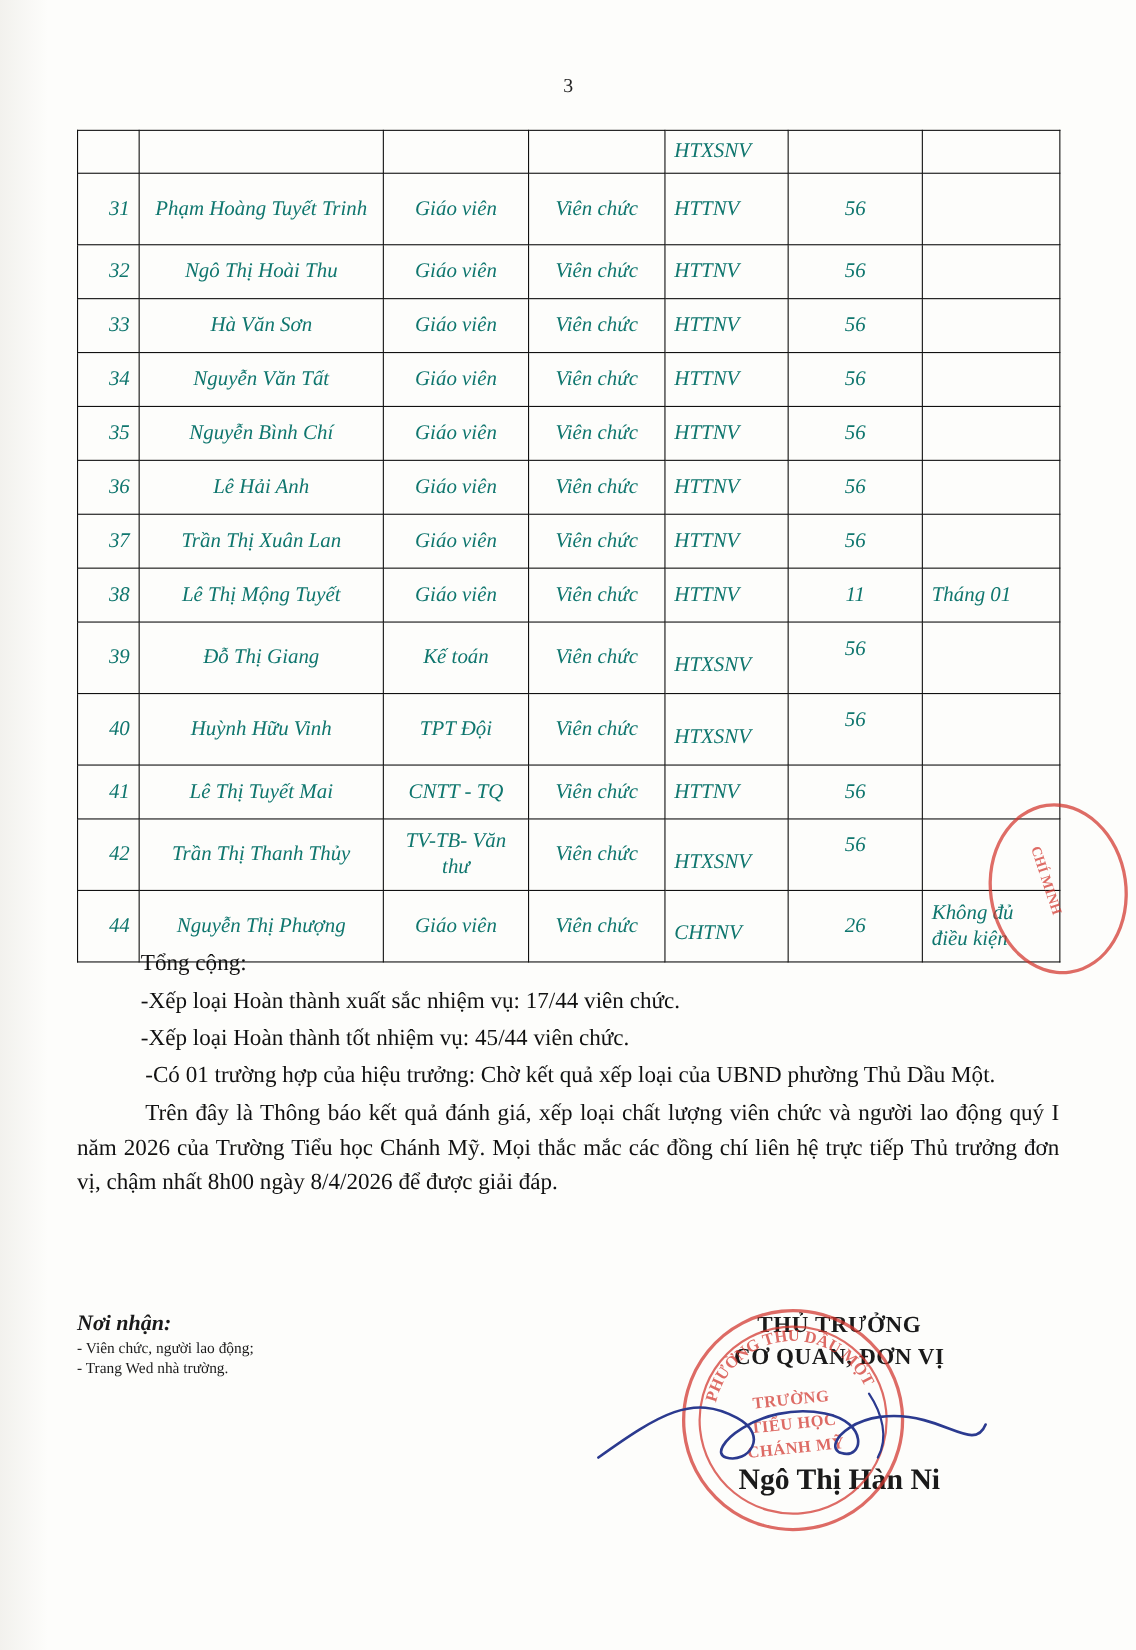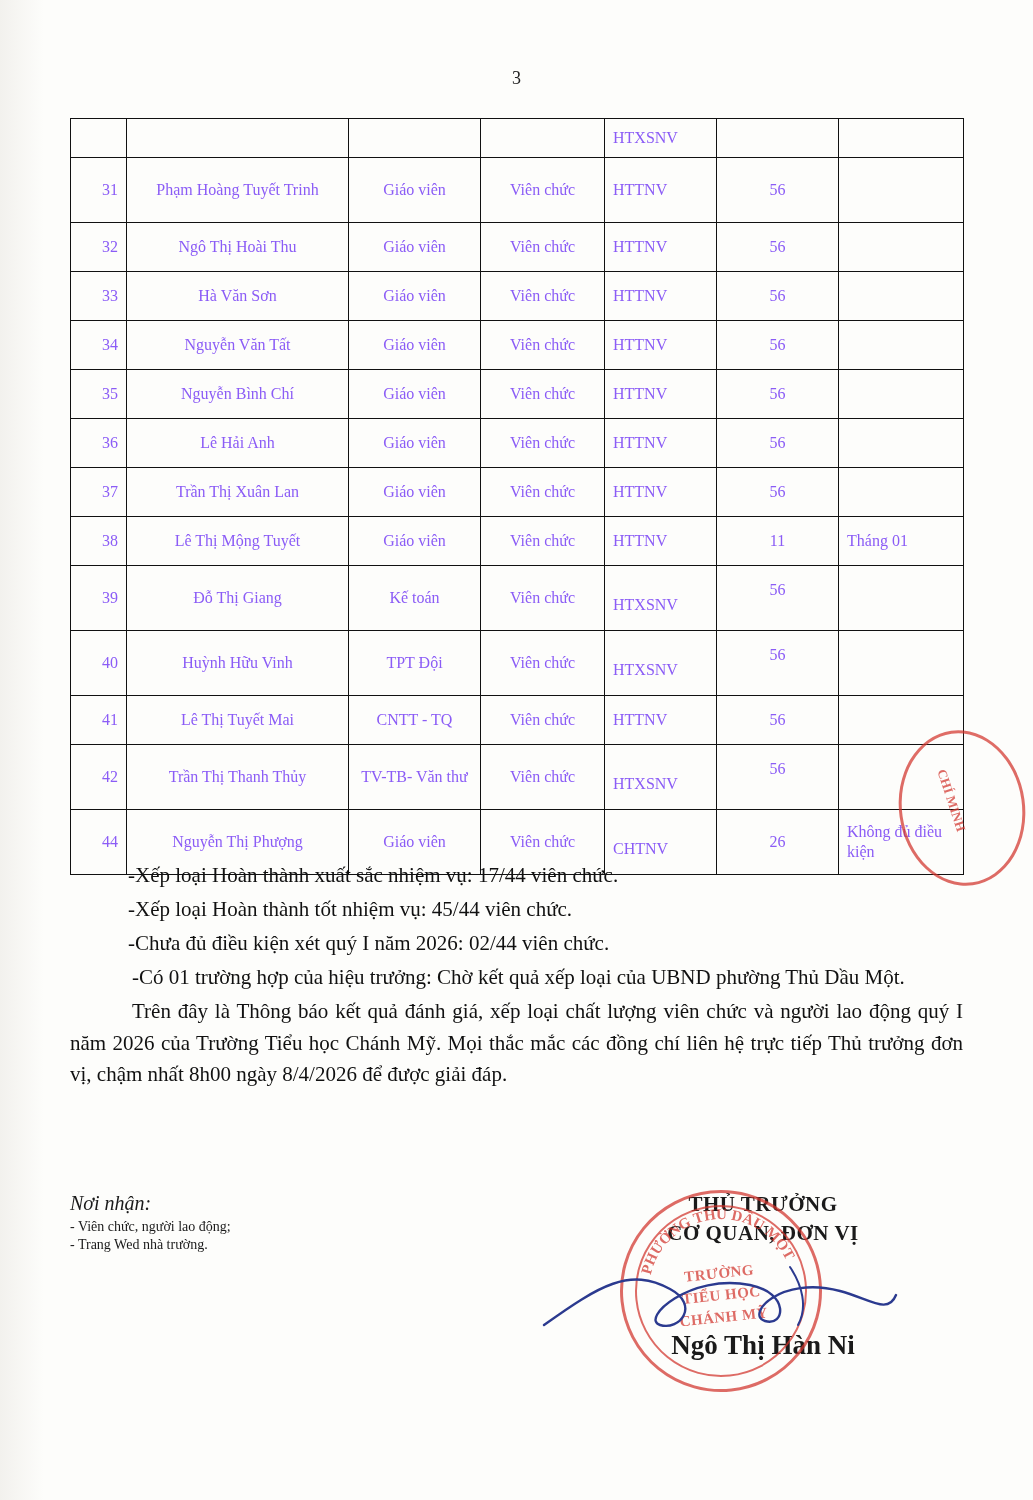--- a/index.html
+++ b/index.html
@@ -31,22 +31,23 @@
   }
 
   
   table.roster {
     position: absolute;
     top: 118px;
     left: 70px;
     width: 893px;
     border-collapse: collapse;
     table-layout: fixed;
-    font-size: 16px;
-    color: #8b5cf6;
+    font-size: 19px;
+    color: #0f766e;
+    font-style: italic;
   }
   table.roster td {
     border: 1.5px solid #111;
     padding: 6px 8px;
     vertical-align: middle;
     line-height: 1.25;
   }
   col.c-stt { width: 56px; }
   col.c-name { width: 222px; }
   col.c-pos { width: 132px; }
@@ -91,21 +92,21 @@
   
   .footer {
     position: absolute;
     left: 70px;
     top: 1192px;
     width: 893px;
     font-size: 19px;
   }
   .recv-title {
     font-style: italic;
-    font-weight: normal;
+    font-weight: bold;
     font-size: 20px;
     margin-bottom: 4px;
   }
   .recv-line {
     font-size: 14px;
     margin: 2px 0;
   }
   .signature {
     position: absolute;
     right: 105px;
@@ -358,23 +359,23 @@
           <td class="rank">
             <span class="rank-low">CHTNV</span>
           </td>
           <td class="score">26</td>
           <td class="note">Không đủ điều kiện</td>
         </tr>
       </tbody>
   </table>
 
   <div class="body-text">
+    <p class="indent">Tổng cộng:</p>
     <p class="indent">-Xếp loại Hoàn thành xuất sắc nhiệm vụ: 17/44 viên chức.</p>
     <p class="indent">-Xếp loại Hoàn thành tốt nhiệm vụ: 45/44 viên chức.</p>
-    <p class="indent">-Chưa đủ điều kiện xét quý I năm 2026: 02/44 viên chức.</p>
     <p class="indent-sm justify">-Có 01 trường hợp của hiệu trưởng: Chờ kết quả xếp loại của UBND phường Thủ Dầu Một.</p>
     <p class="indent-sm justify para-block">Trên đây là Thông báo kết quả đánh giá, xếp loại chất lượng viên chức và người lao động quý I năm 2026 của Trường Tiểu học Chánh Mỹ. Mọi thắc mắc các đồng chí liên hệ trực tiếp Thủ trưởng đơn vị, chậm nhất 8h00 ngày 8/4/2026 để được giải đáp.</p>
   </div>
 
   <div class="footer">
     <div class="recv-title">Nơi nhận:</div>
     <div class="recv-line">- Viên chức, người lao động;</div>
     <div class="recv-line">- Trang Wed nhà trường.</div>
   </div>
 

